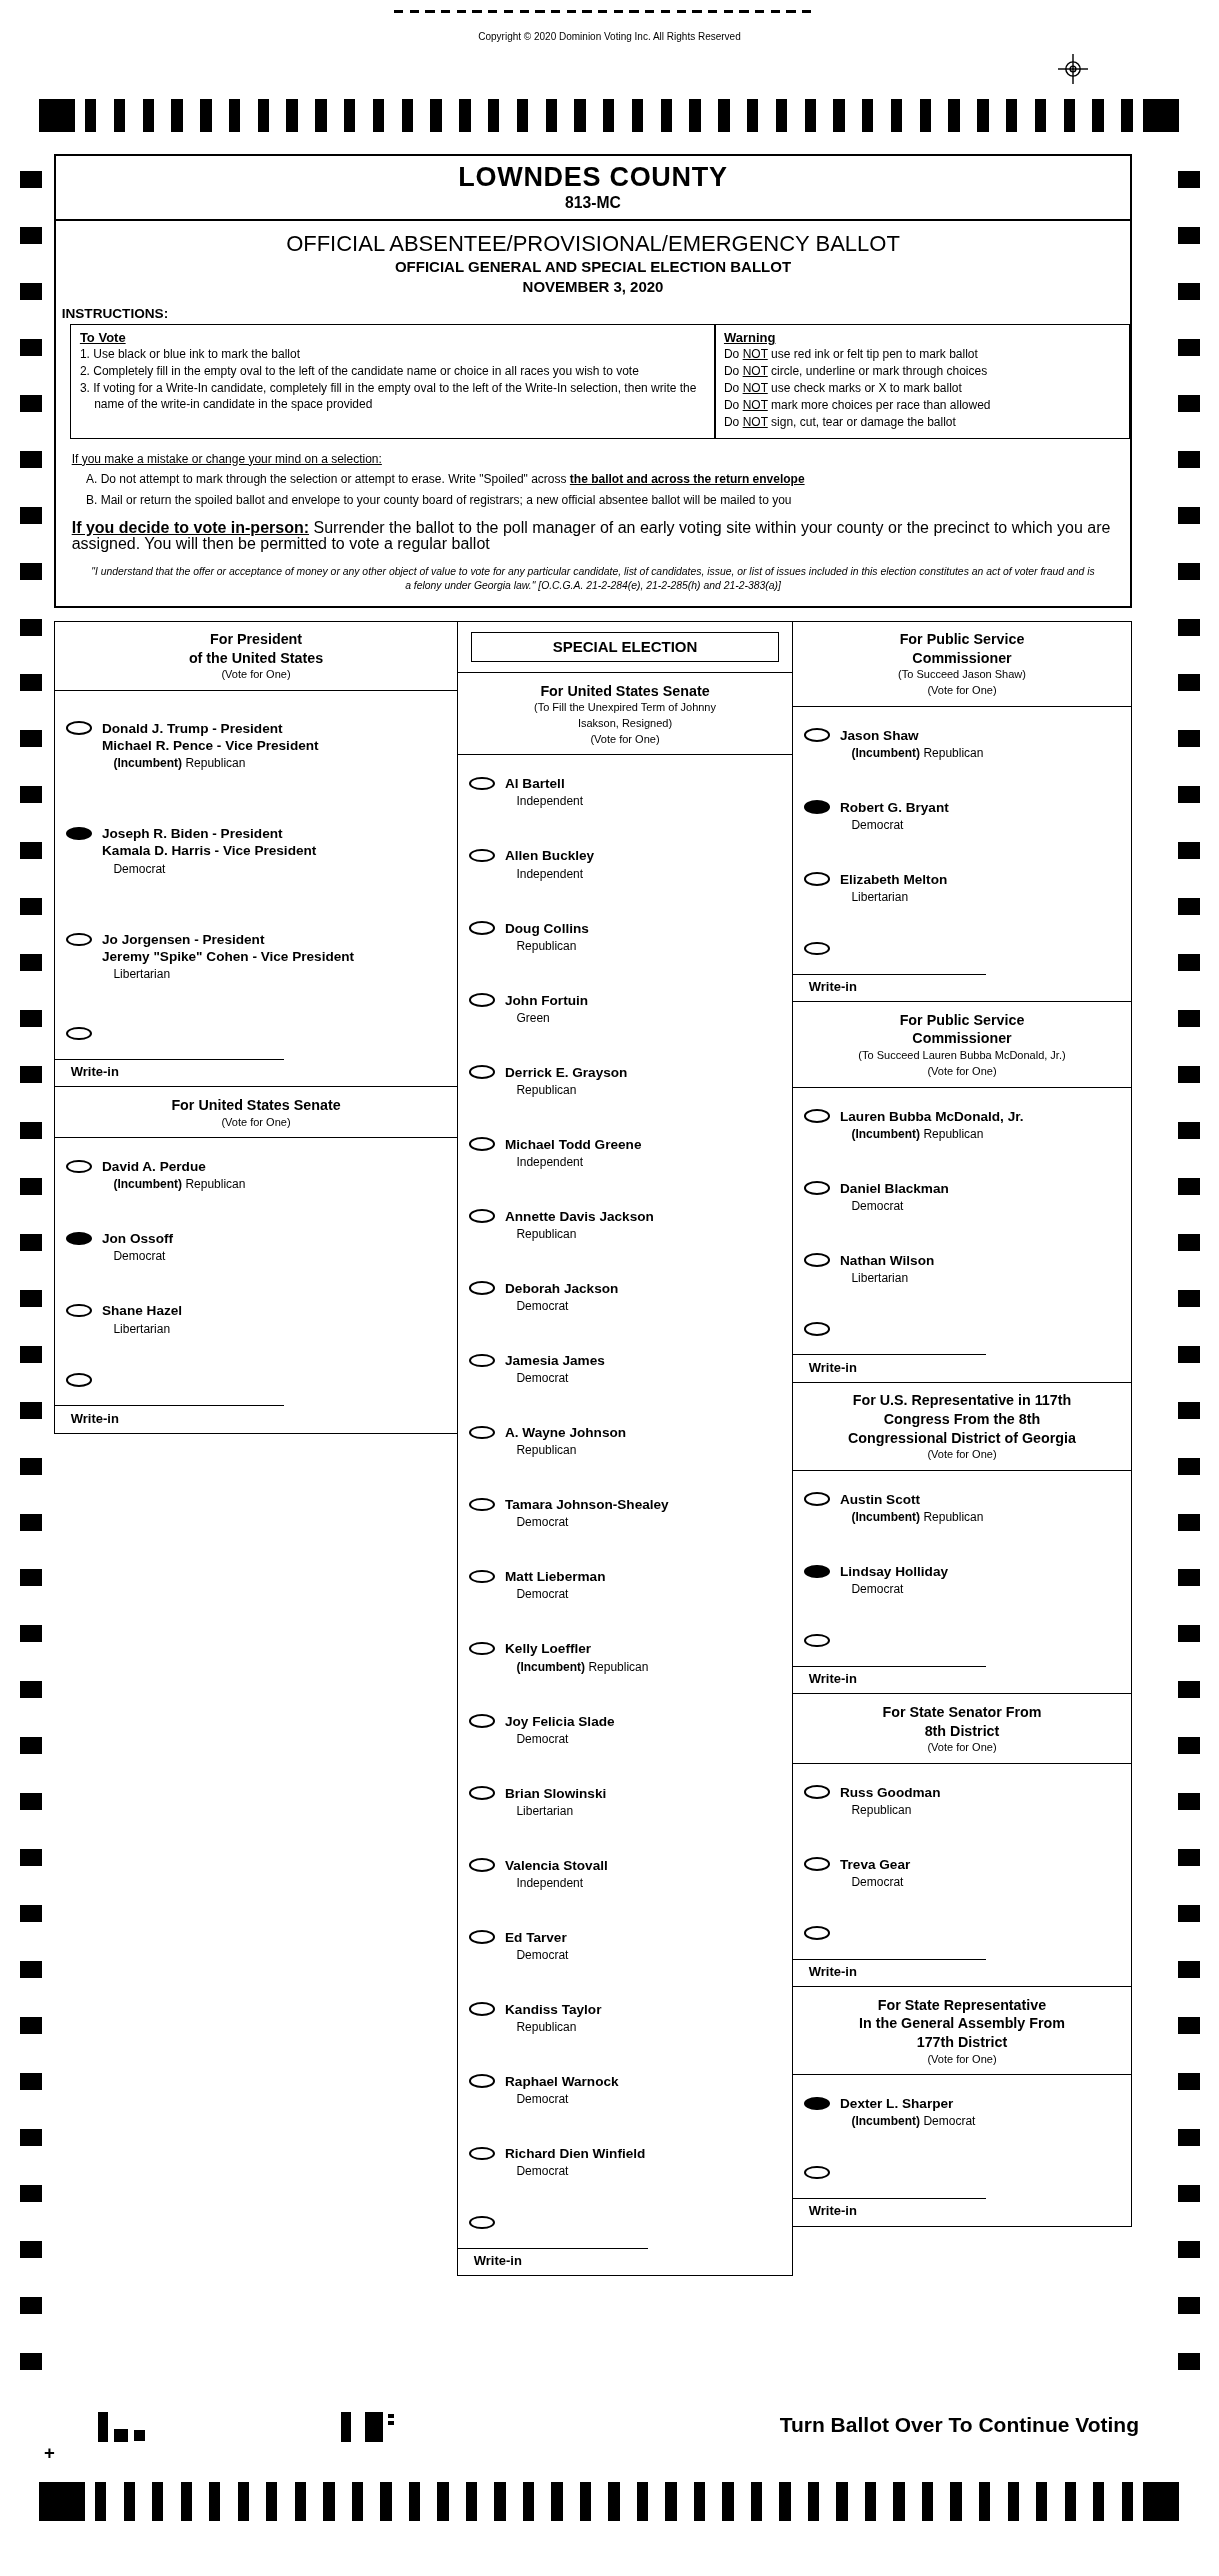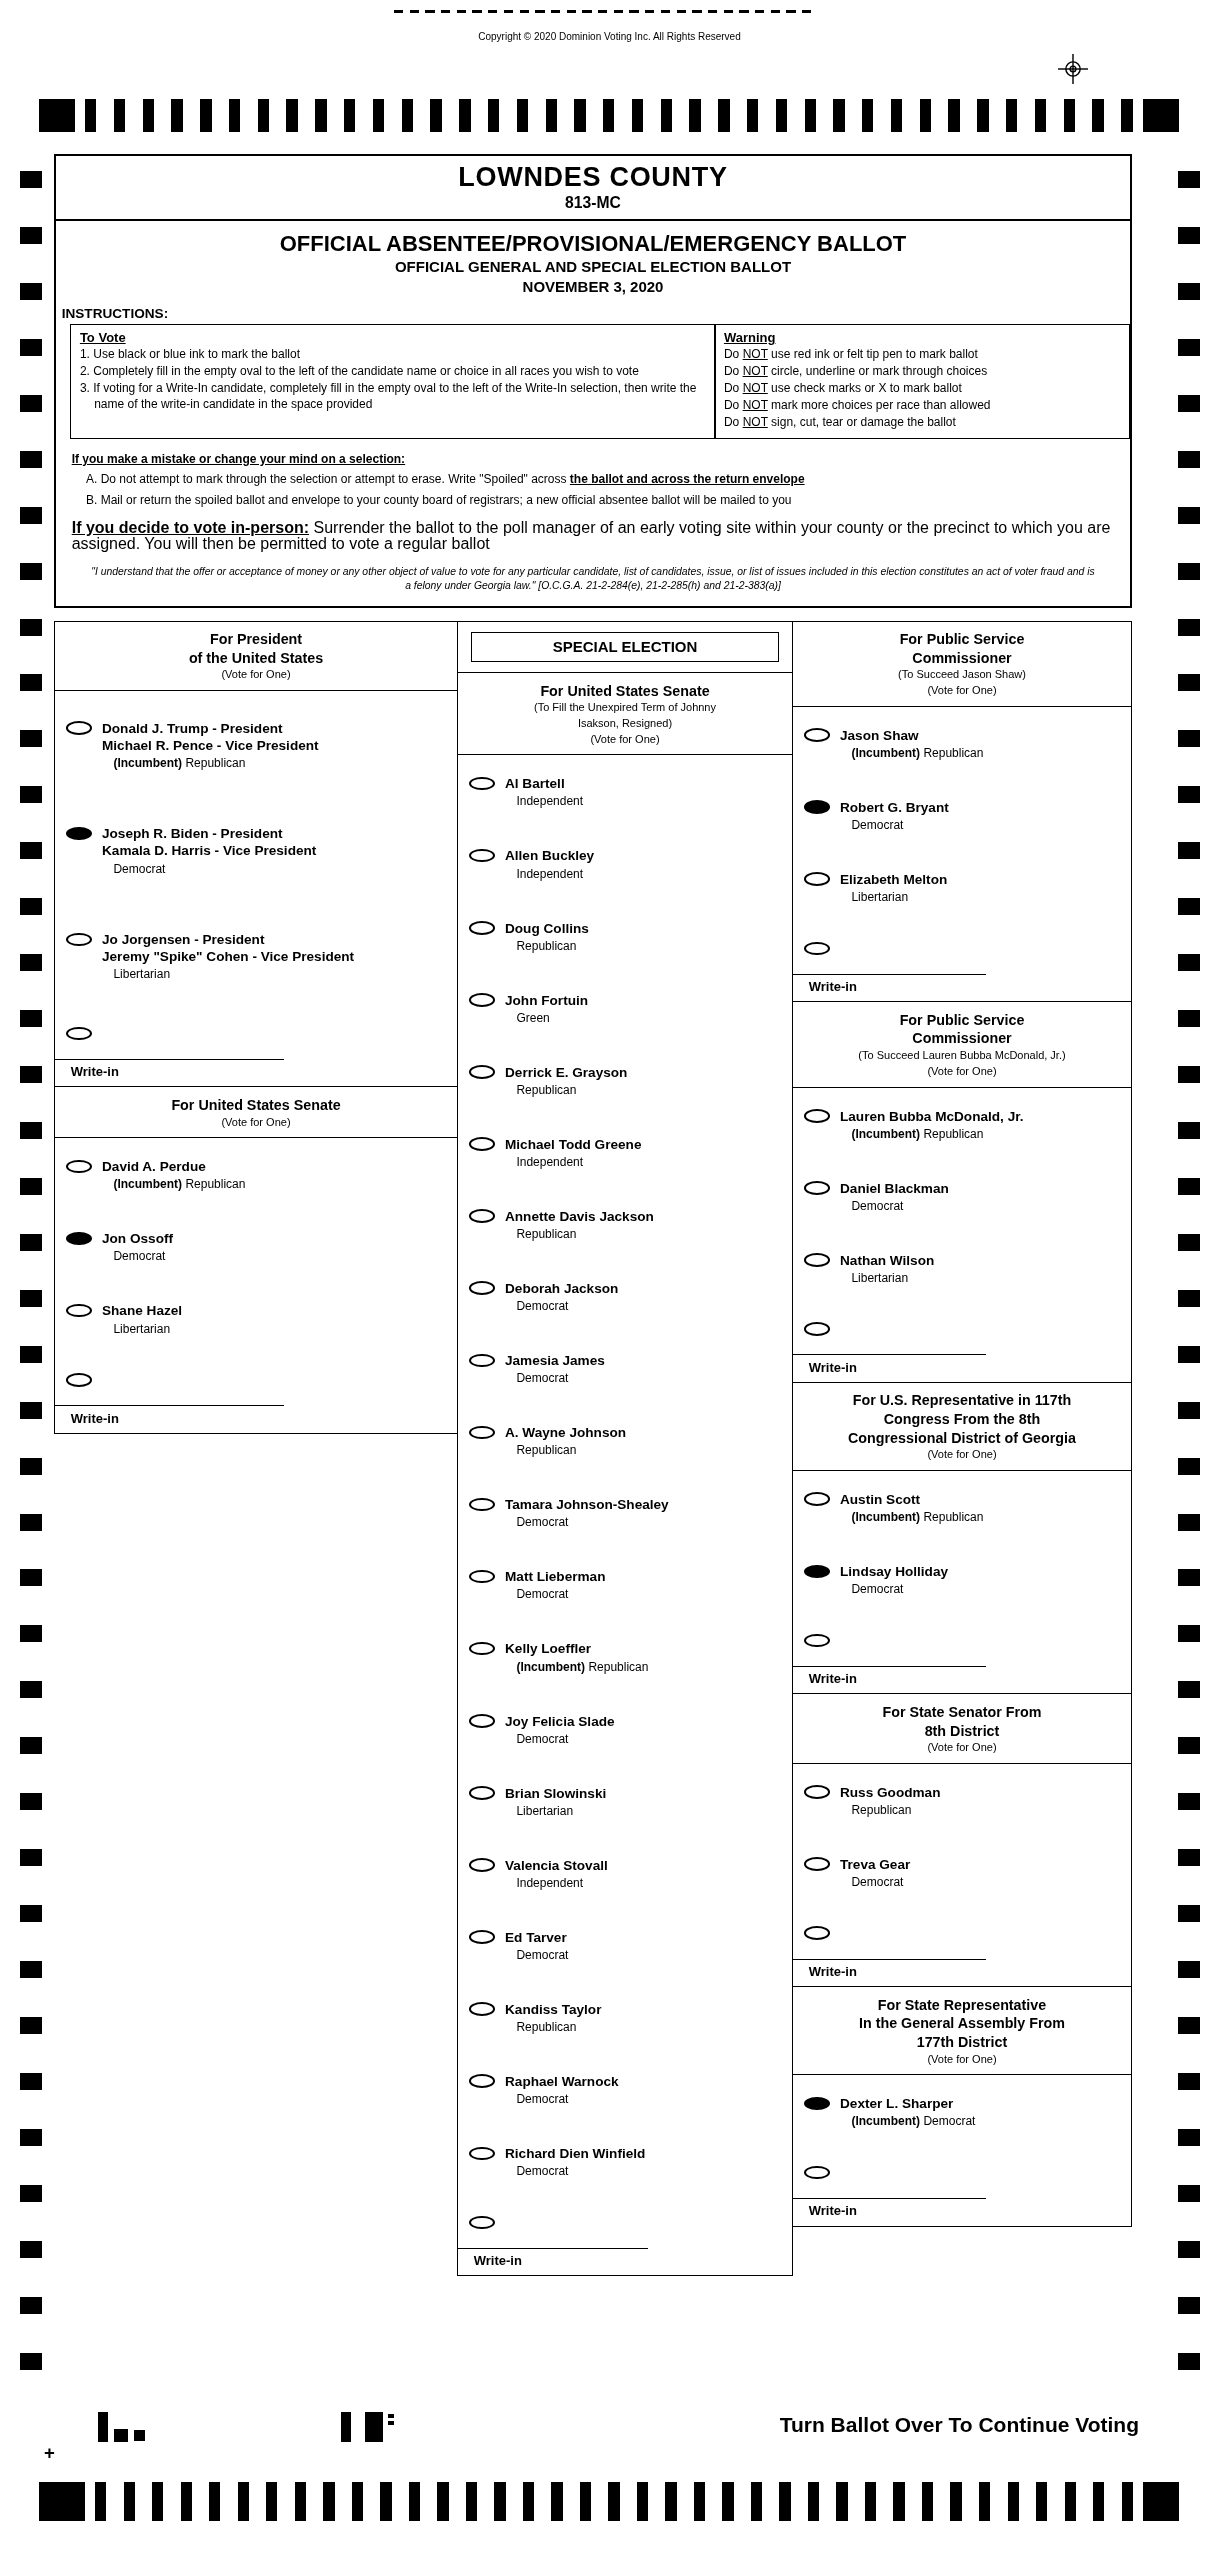--- a/index.html
+++ b/index.html
@@ -31,37 +31,37 @@
   .side-right { left: 1178px; }
   .smark { height: 17px; background: #000; }
 
   
   .ballot { position: absolute; left: 54px; top: 154px; width: 1078px; }
   .hbox { border: 2.1px solid #000; background: #fff; }
   .county-box { text-align: center; padding: 5.7px 0 7.1px; }
   .county { font-size: 27px; font-weight: bold; letter-spacing: 0.7px; }
   .code { font-size: 15.7px; font-weight: bold; margin-top: 1.4px; }
   .big-box { margin-top: -2.1px; padding: 10px 0 13px; }
-  .btype { text-align: center; font-size: 22px; font-weight: bold; }
+  .btype { text-align: center; font-size: 22px; font-weight: normal; }
   .eline { text-align: center; font-size: 15px; font-weight: bold; line-height: 20px; }
   .eline-first { }
 
   .instr-label { font-size: 13.6px; font-weight: bold; margin: 8.6px 0 2.9px 5.7px; }
   .instr-row { display: flex; align-items: stretch; margin-left: 14.3px; }
   .ibox { border: 1.4px solid #000; padding: 5.7px 8.6px 7.1px; }
   .ibox-tovote { width: 646px; }
   .ibox-warning { width: 416px; margin-left: -1.4px; }
   .ibox-title { font-size: 13px; font-weight: bold; text-decoration: underline; }
   .tv-item { font-size: 12px; line-height: 15.7px; margin-top: 1.4px; padding-left: 14.3px; text-indent: -14.3px; }
   .warn-item { font-size: 12px; line-height: 15.7px; margin-top: 1.4px; }
   .u { text-decoration: underline; }
   .bu { font-weight: bold; text-decoration: underline; }
 
   .mistake { margin: 13px 0 0 15.7px; }
-  .sec-title { font-size: 12px; font-weight: bold; text-decoration: underline; }
+  .sec-title { font-size: 12px; font-weight: normal; text-decoration: underline; }
   .mistake-item { font-size: 12px; margin: 6.4px 17px 0 14.3px; }
   .in-person { margin: 13px 18.6px 0 15.7px; font-size: 16px; line-height: 16.4px; }
   .oath { margin: 13px 31px 0; text-align: center; font-style: italic; font-size: 10.4px; line-height: 13.6px; }
 
   
   .cols { display: flex; margin-top: 13px; align-items: stretch; }
   .col-1 { width: 403px; border-left: 1.4px solid #000; border-top: 1.4px solid #000; align-self: flex-start; }
   .col-2 { width: 336px; border-left: 1.4px solid #000; border-right: 1.4px solid #000; border-top: 1.4px solid #000; }
   .col-3 { width: 339px; border-right: 1.4px solid #000; border-top: 1.4px solid #000; align-self: flex-start; }
   .contest { border-bottom: 1.4px solid #000; }

